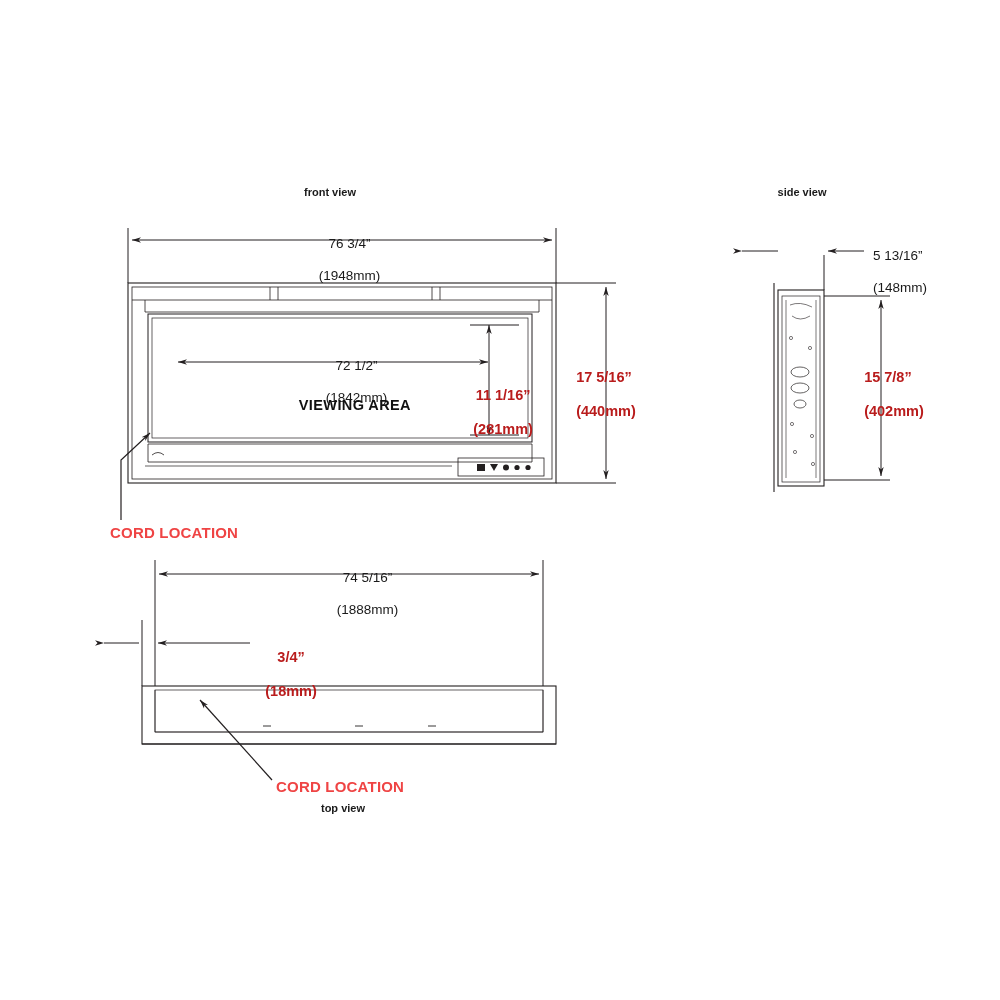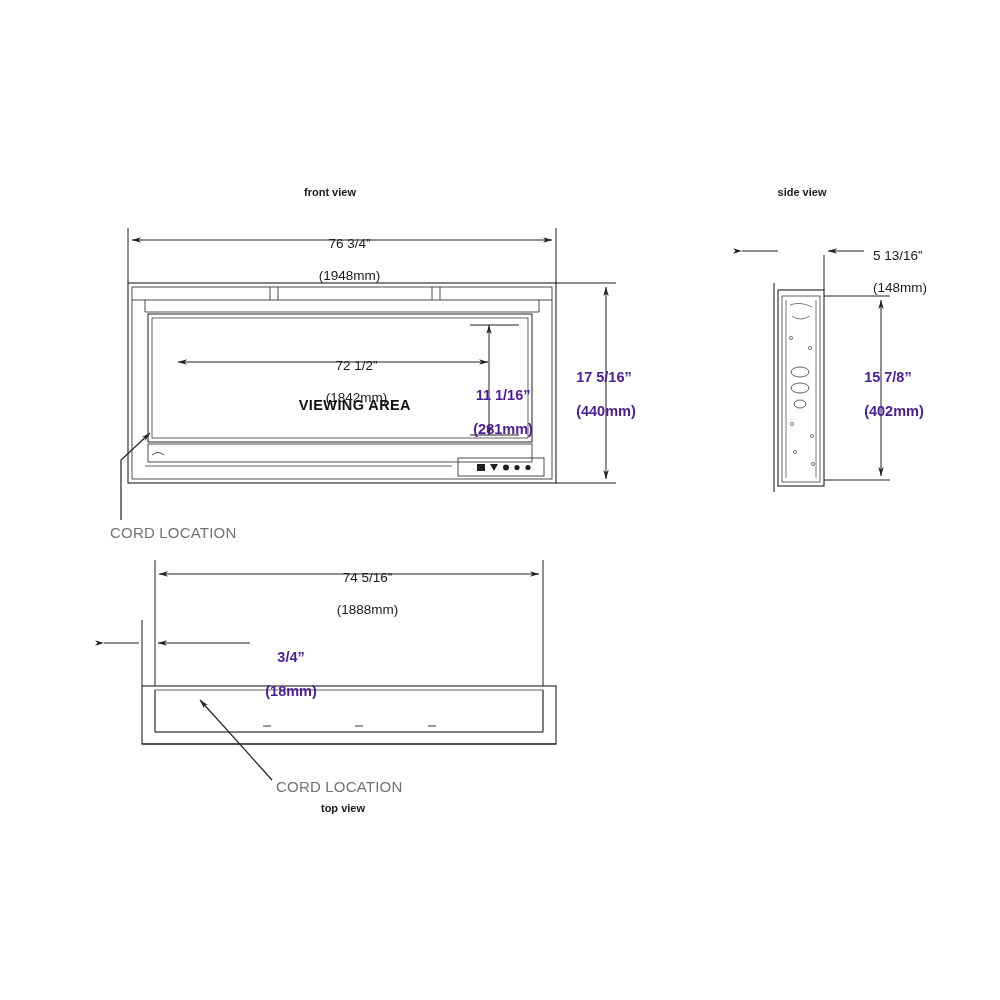--- a/index.html
+++ b/index.html
@@ -39,26 +39,26 @@
     color: #1a1a1a;
   }
   .dim {
     font-size: 13.5px;
     font-weight: 400;
     color: #1a1a1a;
   }
   .dim-bold {
     font-size: 14.5px;
     font-weight: 700;
-    color: #4c1d95;
+    color: #b91c1c;
   }
   .callout {
     font-size: 15px;
-    font-weight: 400;
-    color: #737373;
+    font-weight: 700;
+    color: #ef4444;
     letter-spacing: 0.2px;
   }
   .viewing-area {
     font-size: 14.5px;
     font-weight: 700;
     letter-spacing: 0.4px;
     color: #111;
   }
 </style>
 </head>

